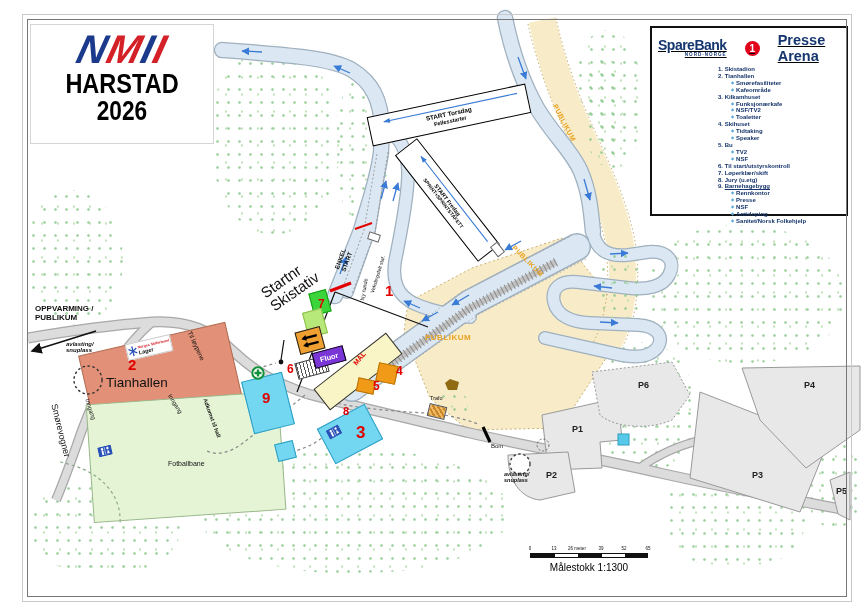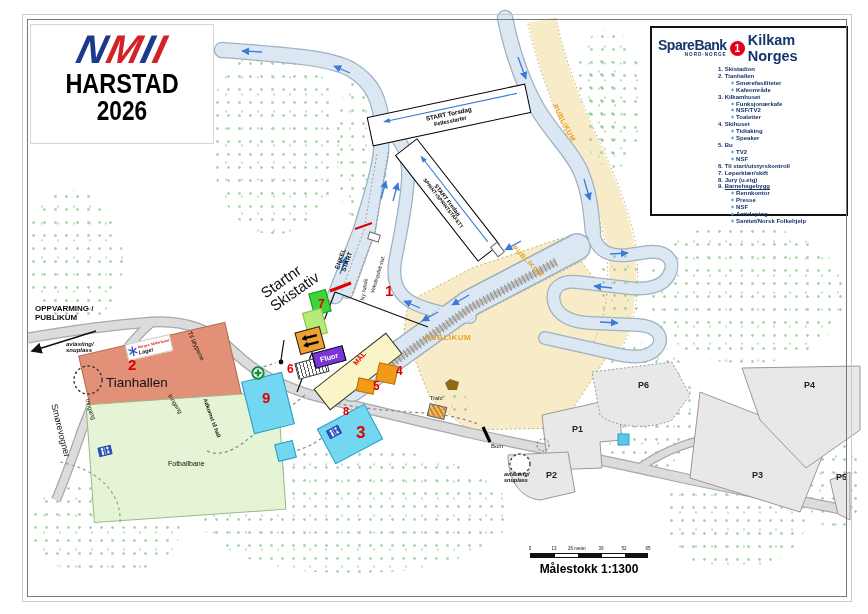--- a/index.html
+++ b/index.html
@@ -13,21 +13,21 @@
   .trees{position:absolute;z-index:1;opacity:.8;border-radius:45% 55% 50% 48%;
     background-image:
       radial-gradient(circle,#8cc88c 0.9px,transparent 1.7px),
       radial-gradient(circle,#b2dcaa 0.8px,transparent 1.5px);
     background-size:11px 13px,16px 17px;background-position:0 0,6px 8px;}
   .trees.ov{z-index:3;}
   svg.map{position:absolute;left:0;top:0;z-index:2;}
   .frame{position:absolute;z-index:7;pointer-events:none;}
   .legend{position:absolute;left:650px;top:26px;width:198px;height:190px;background:#fff;
           border:2.5px solid #111;z-index:6;box-sizing:border-box;padding:4px 4px 2px 6px;}
-  .lg-head{display:flex;align-items:center;gap:3px;}
+  .lg-head{display:flex;align-items:center;gap:18px;text-decoration:underline;}
   .lg-bank{color:#15356e;font-weight:bold;font-size:14px;letter-spacing:-0.5px;line-height:.9;}
   .lg-region{color:#15356e;font-weight:bold;font-size:4.6px;letter-spacing:1px;text-align:right;}
   .lg-badge{width:15px;height:15px;border-radius:50%;background:#e2001a;color:#fff;font-weight:bold;
             font-size:10px;display:flex;align-items:center;justify-content:center;flex:0 0 auto;}
   .lg-title{color:#15356e;font-weight:bold;font-size:14.5px;}
   .lg-list{margin-left:60px;margin-top:2px;}
   .li{font-size:6px;font-weight:bold;color:#17356b;line-height:6.9px;}
   .ls{font-size:6px;font-weight:bold;color:#17356b;line-height:6.9px;padding-left:13px;}
   .ls .b{color:#58a8dc;font-size:4px;vertical-align:1px;margin-right:2px;}
   .u{text-decoration:underline;}
@@ -184,21 +184,21 @@
     <div class="year">2026</div>
   </div>
 
   <div class="legend">
     <div class="lg-head">
       <div>
         <div class="lg-bank">SpareBank</div>
         <div class="lg-region">NORD-NORGE</div>
       </div>
       <div class="lg-badge">1</div>
-      <div class="lg-title">Kilkam Norges</div>
+      <div class="lg-title">Presse Arena</div>
     </div>
     <div class="lg-list">
       <div class="li"><span>1.</span> <span>Skistadion</span></div>
       <div class="li"><span>2.</span> <span>Tianhallen</span></div>
       <div class="ls"><span class="b">◆</span><span>Smørefasiliteter</span></div>
       <div class="ls"><span class="b">◆</span><span>Kafeområde</span></div>
       <div class="li"><span>3.</span> <span>Kilkamhuset</span></div>
       <div class="ls"><span class="b">◆</span><span>Funksjonærkafe</span></div>
       <div class="ls"><span class="b">◆</span><span>NSF/TV2</span></div>
       <div class="ls"><span class="b">◆</span><span>Toaletter</span></div>
@@ -351,31 +351,31 @@
   <div class="mk" style="left:373px;top:380px;font-size:12px;">5</div>
   <div class="mk" style="left:287px;top:363px;font-size:12px;">6</div>
   <div class="mk" style="left:318px;top:298px;font-size:12px;">7</div>
   <div class="mk" style="left:343px;top:406px;font-size:11px;">8</div>
   <div class="mk" style="left:262px;top:390px;font-size:15px;">9</div>
 
   <div class="plabel" style="left:572px;top:424px;">P1</div>
   <div class="plabel" style="left:546px;top:470px;">P2</div>
   <div class="plabel" style="left:752px;top:470px;">P3</div>
   <div class="plabel" style="left:804px;top:380px;">P4</div>
-  <div class="plabel" style="left:836px;top:472px;">P5</div>
+  <div class="plabel" style="left:836px;top:486px;">P5</div>
   <div class="plabel" style="left:638px;top:380px;">P6</div>
 
   <div class="abs" style="left:530px;top:546px;width:118px;z-index:4;">
     <span class="tick" style="left:0px;top:0;">0</span>
     <span class="tick" style="left:24px;top:0;">13</span>
     <span class="tick" style="left:47px;top:0;">26 meter</span>
     <span class="tick" style="left:71px;top:0;">39</span>
     <span class="tick" style="left:94px;top:0;">52</span>
     <span class="tick" style="left:118px;top:0;">65</span>
     <div style="position:absolute;left:0;top:7px;width:118px;height:5px;border:1px solid #111;box-sizing:border-box;
                 background:repeating-linear-gradient(90deg,#111 0 23.6px,#fff 23.6px 47.2px);"></div>
-    <div style="position:absolute;left:0;top:16px;width:118px;text-align:center;font-size:12px;font-weight:bold;">Målestokk 1:1300</div>
+    <div style="position:absolute;left:0;top:16px;width:118px;text-align:center;font-size:10px;font-weight:normal;">Målestokk 1:1300</div>
   </div>
 
   <div class="frame" style="left:22px;top:14px;width:828px;height:586px;border:1px solid #c9c9c9;"></div>
   <div class="frame" style="left:27px;top:19px;width:818px;height:576px;border:1.4px solid #777;"></div>
 
 </div>
 
 </body></html>

